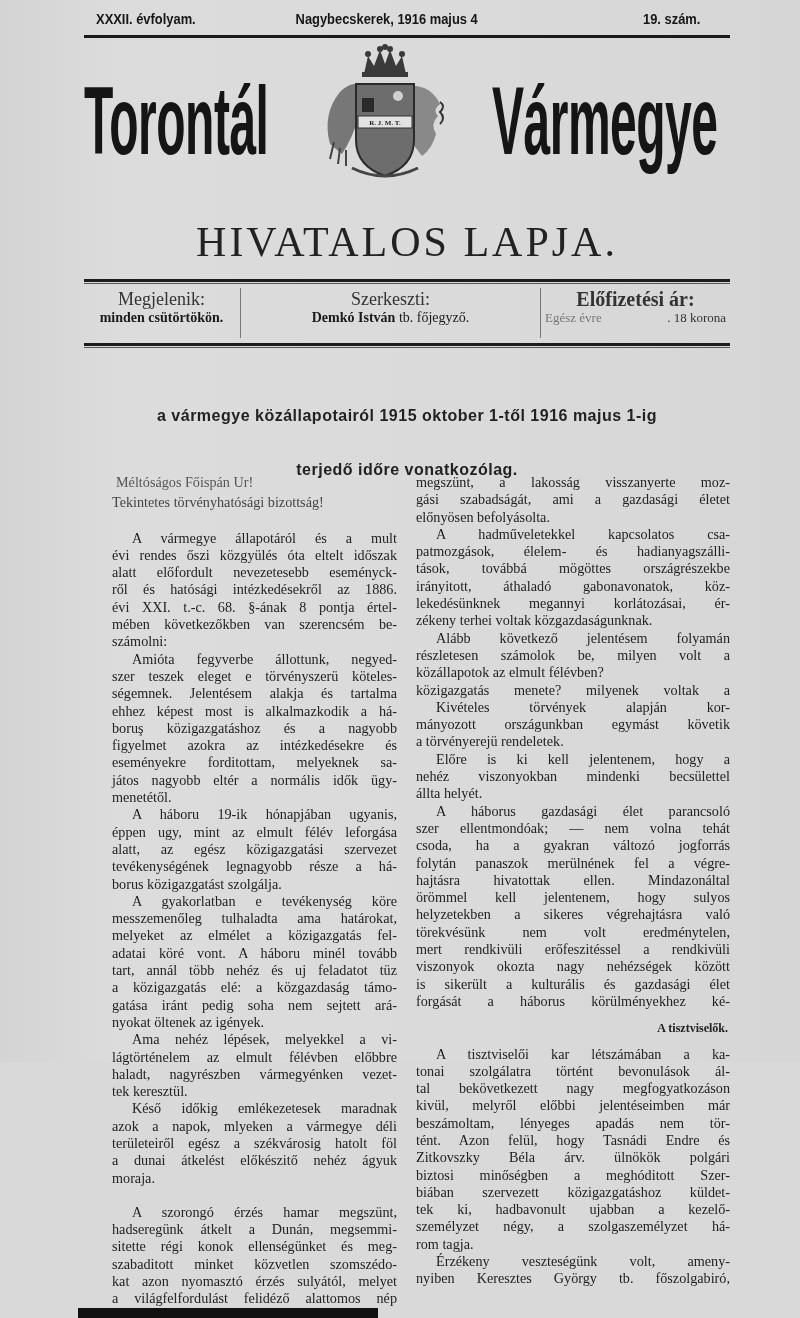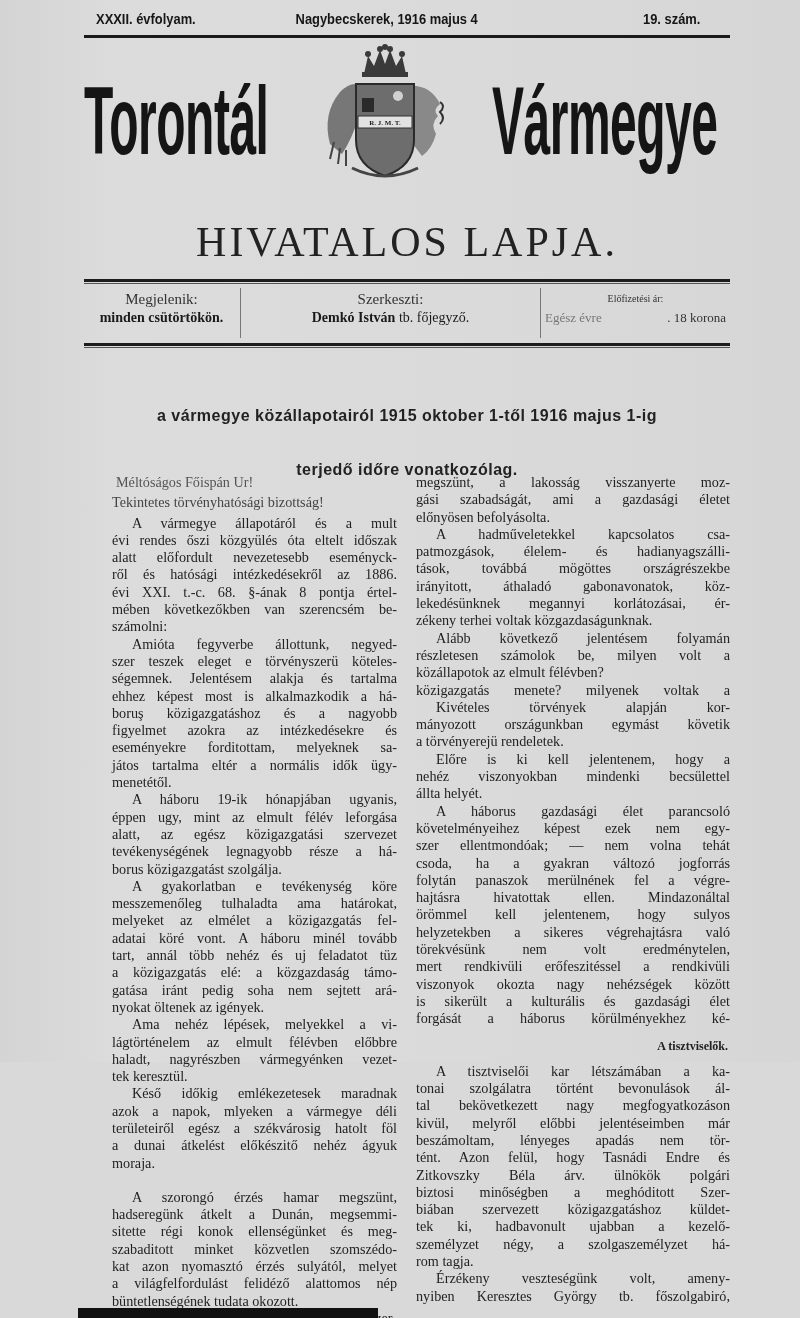--- a/index.html
+++ b/index.html
@@ -48,27 +48,27 @@
     font-size: 42px; letter-spacing: 3px; color: #222; line-height: 48px;
   }
   .rule-mid1 {
     position: absolute; left: 84px; top: 279px; width: 646px; height: 5px;
     border-top: 3px solid #1c1c1c; border-bottom: 1px solid #555;
   }
   .info-row {
     position: absolute; left: 84px; top: 288px; width: 646px; height: 50px;
   }
   .info-col { position: absolute; top: 0; height: 50px; text-align: center; }
-  .info-col .lbl { font-size: 15px; color: #333; line-height: 18px; margin-top: 2px; }
+  .info-col .lbl { font-size: 18px; color: #333; line-height: 18px; margin-top: 2px; }
   .info-col .val { font-size: 14px; color: #1a1a1a; line-height: 20px; }
   .info-col .val b { font-weight: bold; }
   .ic1 { left: 0; width: 155px; }
   .ic2 { left: 156px; width: 300px; border-left: 1px solid #777; }
   .ic3 { left: 456px; width: 190px; border-left: 1px solid #777; }
-  .ic3 .lbl { font-weight: normal; font-size: 10px; }
+  .ic3 .lbl { font-weight: bold; font-size: 20px; }
   .ic3 .val { font-size: 13px; color: #333; display: flex; justify-content: space-between; padding: 0 4px; }
   .ic3 .val .faint { color: #777; }
   .rule-mid2 {
     position: absolute; left: 84px; top: 343px; width: 646px; height: 5px;
     border-top: 3px solid #1c1c1c; border-bottom: 1px solid #555;
   }
   
   .headline {
     position: absolute; left: 84px; top: 364px; width: 646px; text-align: center;
     font-family: "Liberation Sans", "DejaVu Sans", sans-serif;
@@ -83,21 +83,21 @@
   .deck2 { top: 461px; }
   
   .col {
     position: absolute; top: 474px; font-size: 14.2px; line-height: 17.3px;
     color: #222; text-align: justify;
   }
   .col-left { left: 112px; width: 285px; }
   .col-right { left: 416px; width: 314px; }
   .col p { text-indent: 20px; margin: 0; }
   .col p.salut { text-indent: 0; margin-left: 4px; color: #555; margin-bottom: 3px; }
-  .col p.salut2 { text-indent: 0; color: #444; margin-bottom: 3px; }
+  .col p.salut2 { text-indent: 0; color: #444; margin-bottom: 18px; }
   .col .sect {
     text-align: right; font-weight: bold; font-size: 12px; margin: 10px 0 8px 0;
     padding-right: 2px; color: #222;
   }
   .col-right p.cont { text-indent: 0; }
   .bottom-bar {
     position: absolute; left: 78px; top: 1308px; width: 300px; height: 10px; background: #111;
   }
   .line { display: block; white-space: nowrap; text-align-last: justify; }
   .line.last { text-align-last: left; }
@@ -188,21 +188,21 @@
         <span class="line last">számolni:</span>
       </p>
       <p class="" style="text-indent: 0px;">
         <span class="line" style="padding-left: 20px;">Amióta fegyverbe állottunk, negyed-</span>
         <span class="line">szer teszek eleget e törvényszerü köteles-</span>
         <span class="line">ségemnek. Jelentésem alakja és tartalma</span>
         <span class="line">ehhez képest most is alkalmazkodik a há-</span>
         <span class="line">boruş közigazgatáshoz és a nagyobb</span>
         <span class="line">figyelmet azokra az intézkedésekre és</span>
         <span class="line">eseményekre forditottam, melyeknek sa-</span>
-        <span class="line">játos tartalma eltér a normális idők ügy-</span>
+        <span class="line">játos nagyobb eltér a normális idők ügy-</span>
         <span class="line last">menetétől.</span>
       </p>
       <p class="" style="text-indent: 0px;">
         <span class="line" style="padding-left: 20px;">A háboru 19-ik hónapjában ugyanis,</span>
         <span class="line">éppen ugy, mint az elmult félév leforgása</span>
         <span class="line">alatt, az egész közigazgatási szervezet</span>
         <span class="line">tevékenységének legnagyobb része a há-</span>
         <span class="line last">borus közigazgatást szolgálja.</span>
       </p>
       <p class="" style="text-indent: 0px;">
@@ -267,21 +267,20 @@
         <span class="line">mányozott országunkban egymást követik</span>
         <span class="line last">a törvényerejü rendeletek.</span>
       </p>
       <p class="" style="text-indent: 0px;">
         <span class="line" style="padding-left: 20px;">Előre is ki kell jelentenem, hogy a</span>
         <span class="line">nehéz viszonyokban mindenki becsülettel</span>
         <span class="line last">állta helyét.</span>
       </p>
       <p class="" style="text-indent: 0px;">
         <span class="line" style="padding-left: 20px;">A háborus gazdasági élet parancsoló</span>
-        <span class="line">követelményeihez képest ezek nem egy-</span>
         <span class="line">szer ellentmondóak; — nem volna tehát</span>
         <span class="line">csoda, ha a gyakran változó jogforrás</span>
         <span class="line">folytán panaszok merülnének fel a végre-</span>
         <span class="line">hajtásra hivatottak ellen. Mindazonáltal</span>
         <span class="line">örömmel kell jelentenem, hogy sulyos</span>
         <span class="line">helyzetekben a sikeres végrehajtásra való</span>
         <span class="line">törekvésünk nem volt eredménytelen,</span>
         <span class="line">mert rendkivüli erőfeszitéssel a rendkivüli</span>
         <span class="line">viszonyok okozta nagy nehézségek között</span>
         <span class="line">is sikerült a kulturális és gazdasági élet</span>

